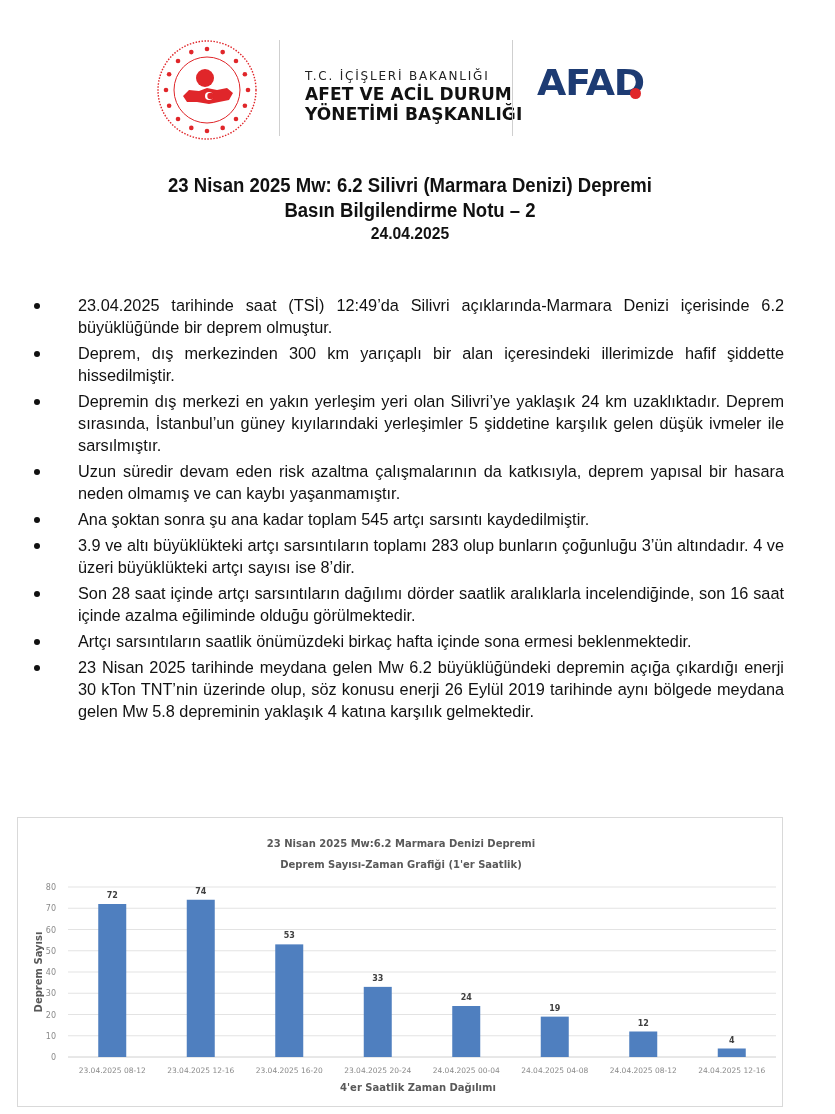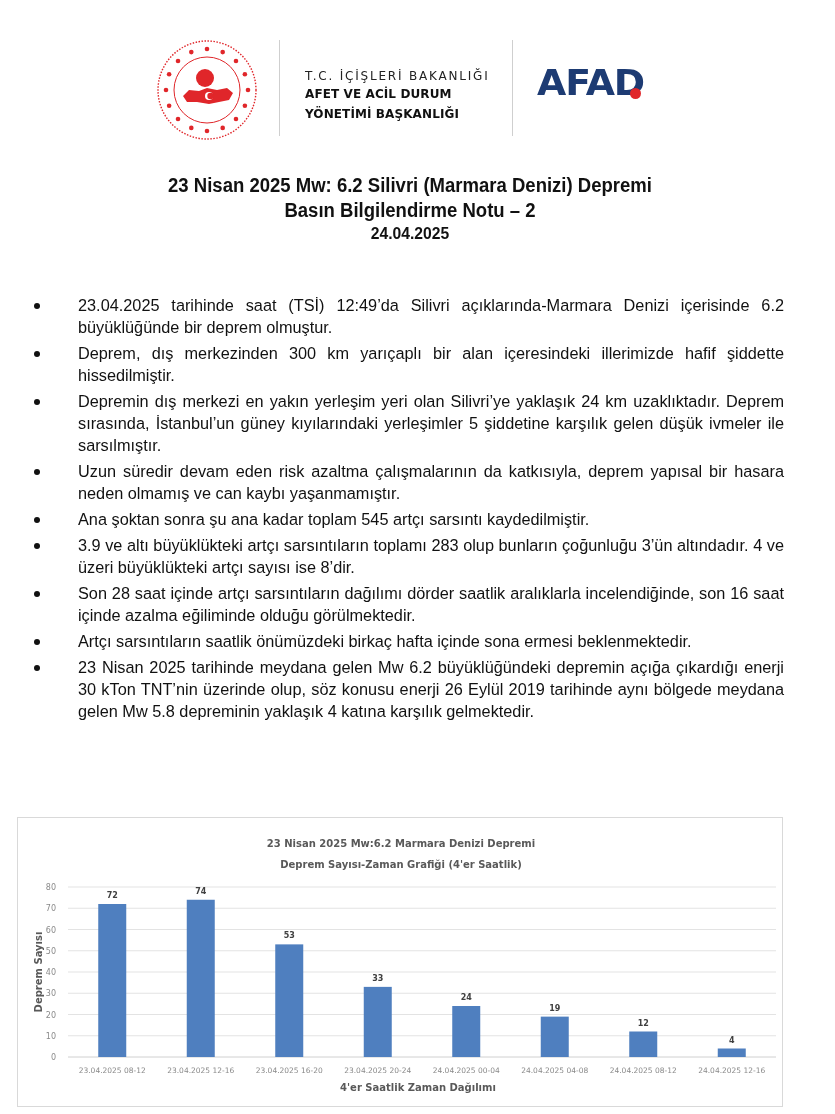--- a/index.html
+++ b/index.html
@@ -6,21 +6,21 @@
   body { width: 835px; height: 1114px; position: relative; overflow: hidden; font-family: "Liberation Sans", sans-serif; color: #111; }
 
   
   .header { position: absolute; top: 30px; left: 0; width: 835px; height: 120px; }
   .emblem { position: absolute; left: 155px; top: 8px; width: 104px; height: 104px; }
   .divider { position: absolute; top: 10px; width: 1px; height: 96px; background: #cfcfcf; }
   .divider.d1 { left: 279px; }
   .divider.d2 { left: 512px; }
   .ministry { position: absolute; left: 305px; top: 38px; width: 200px; font-family: "DejaVu Sans", sans-serif; }
   .ministry .small { font-size: 12px; letter-spacing: 1.8px; color: #222; line-height: 16px; white-space: nowrap; }
-  .ministry .big { font-size: 12px; font-weight: bold; color: #111; line-height: 20px; white-space: nowrap; letter-spacing: 0.1px; }
+  .ministry .big { font-size: 17px; font-weight: bold; color: #111; line-height: 20px; white-space: nowrap; letter-spacing: 0.1px; }
   .afad { position: absolute; left: 537px; top: 32px; font-family: "DejaVu Sans", sans-serif; font-weight: bold; font-size: 36px; color: #1d3b73; letter-spacing: -1px; transform: scaleX(1.05); transform-origin: left; }
   .afad-dot { position: absolute; left: 630px; top: 58px; width: 11px; height: 11px; border-radius: 50%; background: #e0262a; }
 
   
   .title-block { position: absolute; top: 172px; left: 0; width: 820px; text-align: center; font-family: "Liberation Sans", sans-serif; font-weight: bold; }
   .title1 { font-size: 19.5px; line-height: 26px; transform: scaleX(0.95); }
   .title2 { font-size: 19.5px; line-height: 24px; transform: scaleX(0.95); }
   .title3 { font-size: 16.5px; line-height: 22px; transform: scaleX(0.95); }
 
   
@@ -93,21 +93,21 @@
   <li><span class="dot"></span><span>Uzun süredir devam eden risk azaltma çalışmalarının da katkısıyla, deprem yapısal bir hasara neden olmamış ve can kaybı yaşanmamıştır.</span></li>
   <li><span class="dot"></span><span>Ana şoktan sonra şu ana kadar toplam 545 artçı sarsıntı kaydedilmiştir.</span></li>
   <li><span class="dot"></span><span>3.9 ve altı büyüklükteki artçı sarsıntıların toplamı 283 olup bunların çoğunluğu 3’ün altındadır. 4 ve üzeri büyüklükteki artçı sayısı ise 8’dir.</span></li>
   <li><span class="dot"></span><span>Son 28 saat içinde artçı sarsıntıların dağılımı dörder saatlik aralıklarla incelendiğinde, son 16 saat içinde azalma eğiliminde olduğu görülmektedir.</span></li>
   <li><span class="dot"></span><span>Artçı sarsıntıların saatlik önümüzdeki birkaç hafta içinde sona ermesi beklenmektedir.</span></li>
   <li><span class="dot"></span><span>23 Nisan 2025 tarihinde meydana gelen Mw 6.2 büyüklüğündeki depremin açığa çıkardığı enerji 30 kTon TNT’nin üzerinde olup, söz konusu enerji 26 Eylül 2019 tarihinde aynı bölgede meydana gelen Mw 5.8 depreminin yaklaşık 4 katına karşılık gelmektedir.</span></li>
 </ul>
 
 <div class="chart-box">
   <div class="chart-title t1">23 Nisan 2025 Mw:6.2 Marmara Denizi Depremi</div>
-  <div class="chart-title t2">Deprem Sayısı-Zaman Grafiği (4'er Saatlik)</div>
+  <div class="chart-title t2">Deprem Sayısı-Zaman Grafiği (1'er Saatlik)</div>
   <svg class="chart" id="chart-svg" width="766" height="290">
       <line x1="50" x2="758" y1="239" y2="239" stroke="#d0d0d0" stroke-width="1"></line>
       <text x="38" y="242" text-anchor="end" class="tick">0</text>
       <line x1="50" x2="758" y1="217.75" y2="217.75" stroke="#e3e3e3" stroke-width="1"></line>
       <text x="38" y="220.75" text-anchor="end" class="tick">10</text>
       <line x1="50" x2="758" y1="196.5" y2="196.5" stroke="#e3e3e3" stroke-width="1"></line>
       <text x="38" y="199.5" text-anchor="end" class="tick">20</text>
       <line x1="50" x2="758" y1="175.25" y2="175.25" stroke="#e3e3e3" stroke-width="1"></line>
       <text x="38" y="178.25" text-anchor="end" class="tick">30</text>
       <line x1="50" x2="758" y1="154" y2="154" stroke="#e3e3e3" stroke-width="1"></line>

